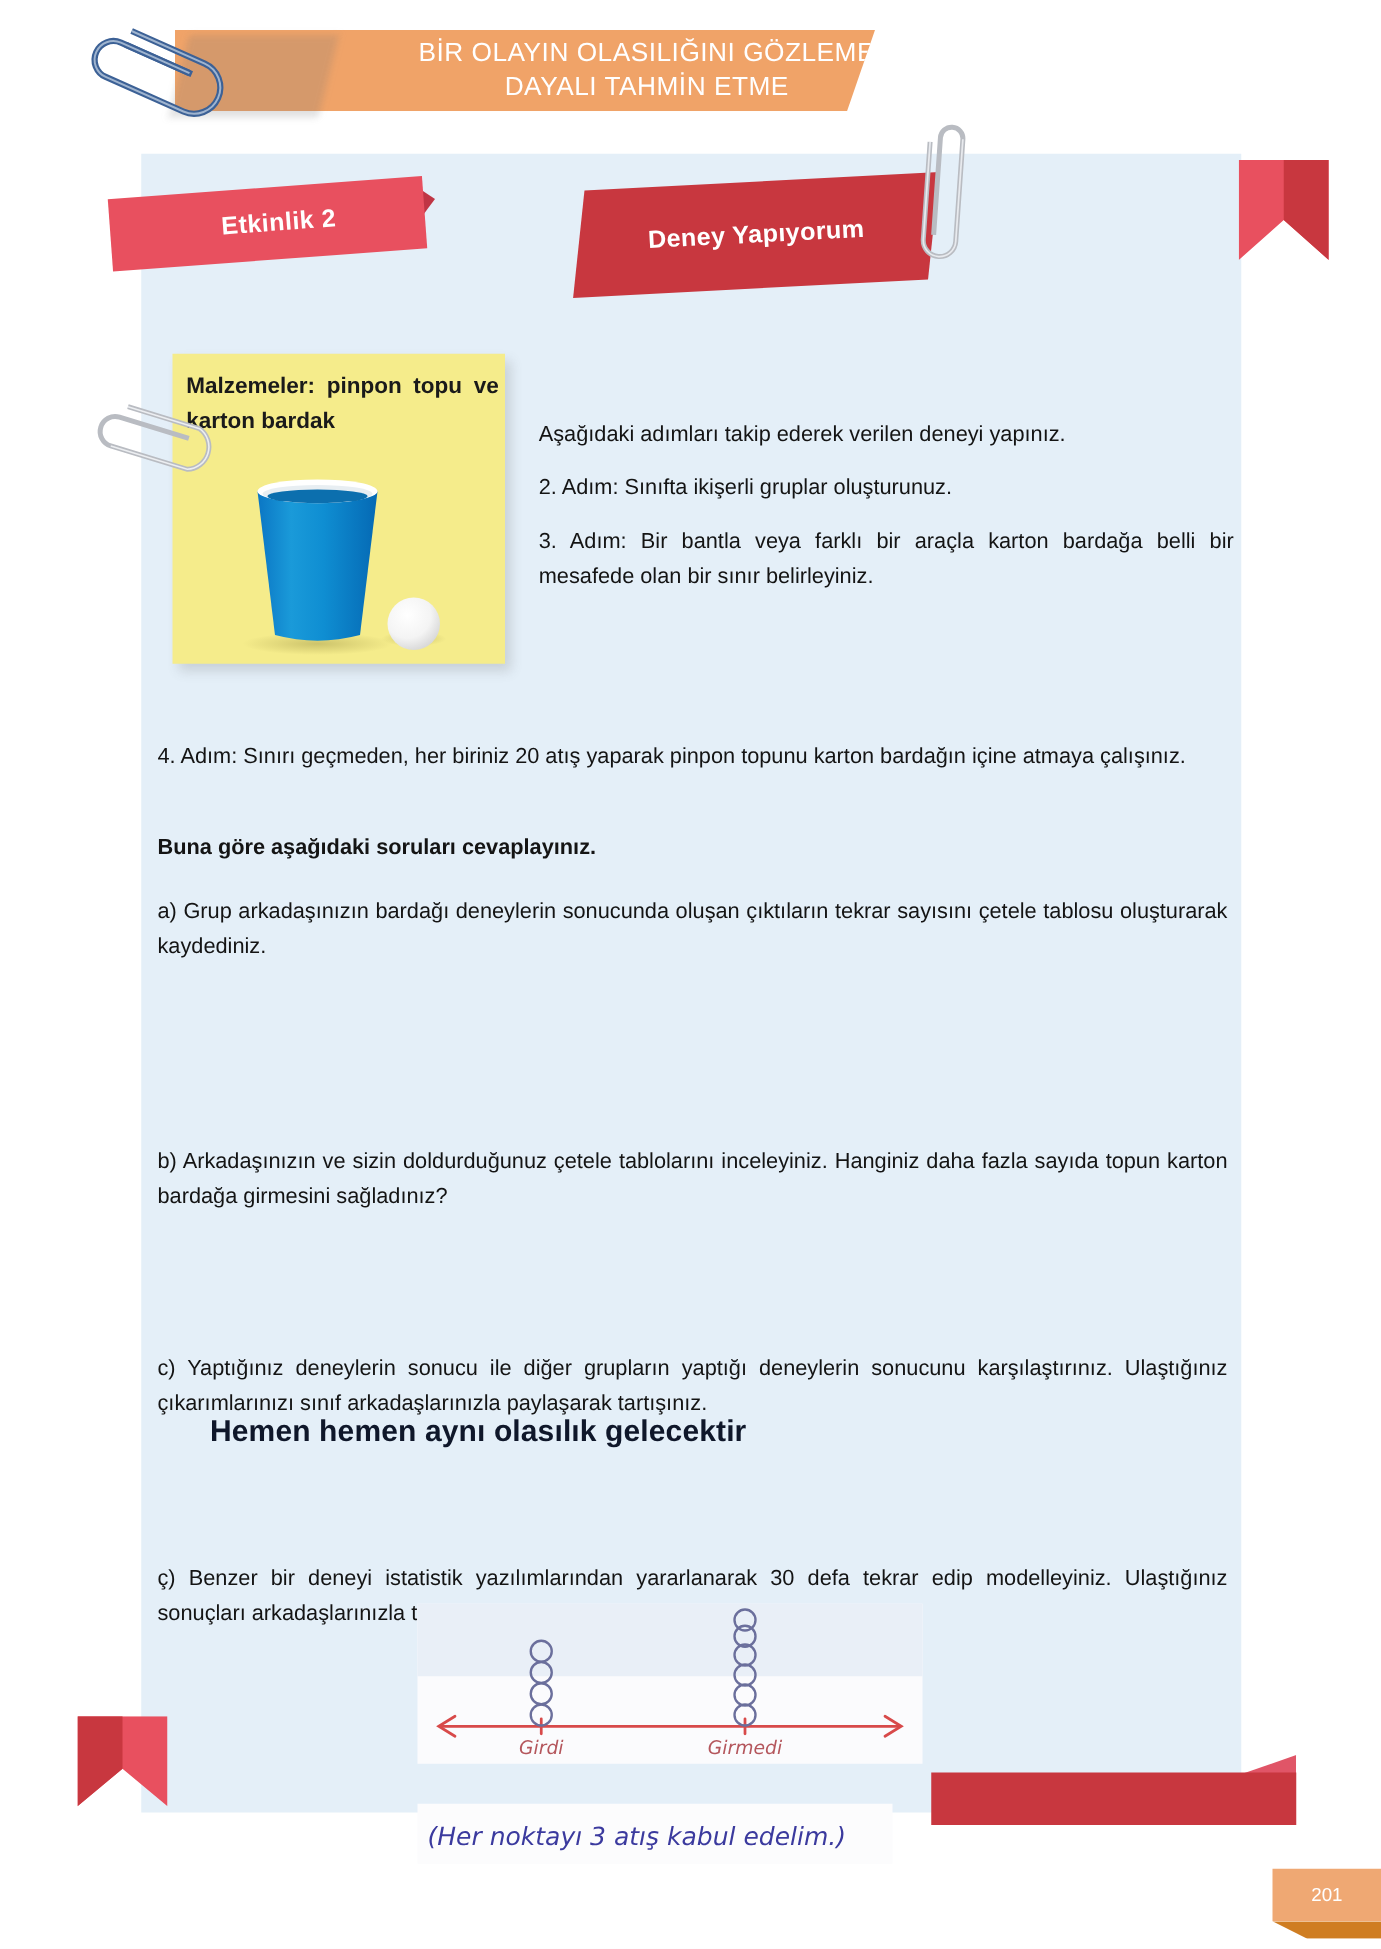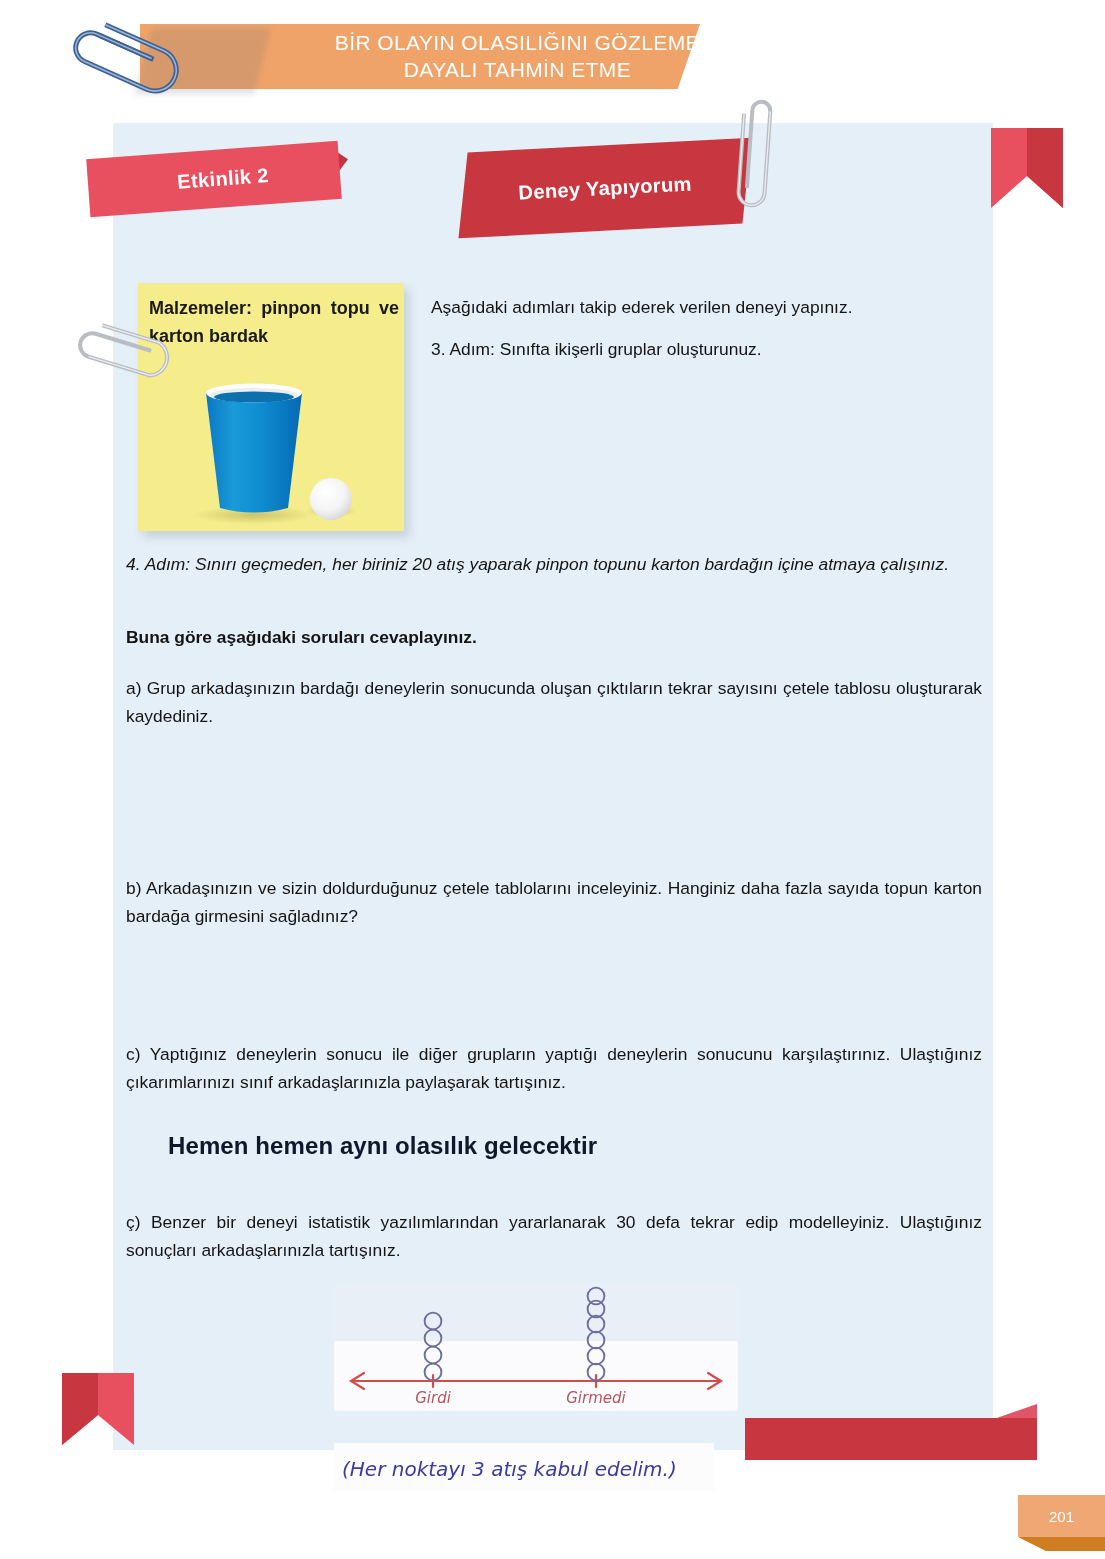--- a/index.html
+++ b/index.html
@@ -214,32 +214,33 @@
   }
 
   
   .para {
     position: absolute;
     color: #141414;
     font-size: 17.4px;
     line-height: 1.63;
     text-align: justify;
     text-justify: inter-word;
+    margin-top: 40px;
   }
   .para.bold { font-weight: bold; }
 
   #steps-block {
     left: 431px;
     top: 293px;
     width: 556px;
   }
   #steps-block p { margin: 0 0 14px 0; }
   #steps-block p:last-child { margin-bottom: 0; }
 
-  #p-step4  { left: 126px; top: 550px;  width: 856px; font-style: italic; }
+  #p-step4  { left: 126px; top: 550px;  width: 856px; }
   #p-bold   { left: 126px; top: 623px;  width: 856px; }
   #p-a      { left: 126px; top: 674px;  width: 856px; }
   #p-b      { left: 126px; top: 874px;  width: 856px; }
   #p-c      { left: 126px; top: 1040px; width: 856px; }
   #p-cc     { left: 126px; top: 1208px; width: 856px; }
 
   #answer-red {
     position: absolute;
     left: 168px;
     top: 1132px;
@@ -392,21 +393,22 @@
   <g fill="none" stroke="#b9bcc2" stroke-width="4">
     <path d="M24 12 H84 a18 18 0 0 1 0 34 H20 a12 12 0 0 1 0 -24 H78"></path>
   </g>
   <g fill="none" stroke="#eceef1" stroke-width="1.3">
     <path d="M24 12 H84 a18 18 0 0 1 0 34 H20"></path>
   </g>
 </svg>
 
 <div class="para" id="steps-block">
   <p>Aşağıdaki adımları takip ederek verilen deneyi yapınız.</p>
-  <p>3. Adım: Sınıfta ikişerli gruplar oluşturunuz.</p>
+  <p>2. Adım: Sınıfta ikişerli gruplar oluşturunuz.</p>
+  <p>3. Adım: Bir bantla veya farklı bir araçla karton bardağa belli bir mesafede olan bir sınır belirleyiniz.</p>
 </div>
 
 <div class="para" id="p-step4">4. Adım: Sınırı geçmeden, her biriniz 20 atış yaparak pinpon topunu karton bardağın içine atmaya çalışınız.</div>
 <div class="para bold" id="p-bold">Buna göre aşağıdaki soruları cevaplayınız.</div>
 <div class="para" id="p-a">a) Grup arkadaşınızın bardağı deneylerin sonucunda oluşan çıktıların tekrar sayısını çetele tablosu oluşturarak kaydediniz.</div>
 <div class="para" id="p-b">b) Arkadaşınızın ve sizin doldurduğunuz çetele tablolarını inceleyiniz. Hanginiz daha fazla sayıda topun karton bardağa girmesini sağladınız?</div>
 <div class="para" id="p-c">c) Yaptığınız deneylerin sonucu ile diğer grupların yaptığı deneylerin sonucunu karşılaştırınız. Ulaştığınız çıkarımlarınızı sınıf arkadaşlarınızla paylaşarak tartışınız.</div>
 <div id="answer-red">Hemen hemen aynı olasılık gelecektir</div>
 <div class="para" id="p-cc">ç) Benzer bir deneyi istatistik yazılımlarından yararlanarak 30 defa tekrar edip modelleyiniz. Ulaştığınız sonuçları arkadaşlarınızla tartışınız.</div>
 

